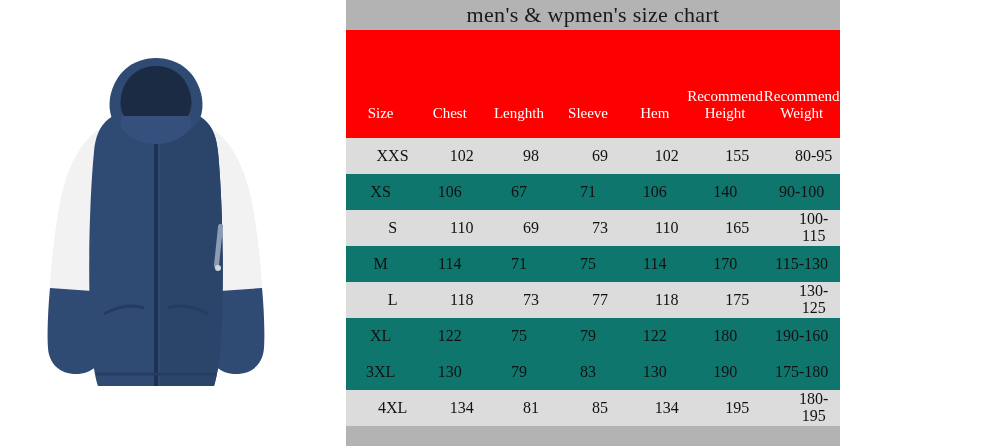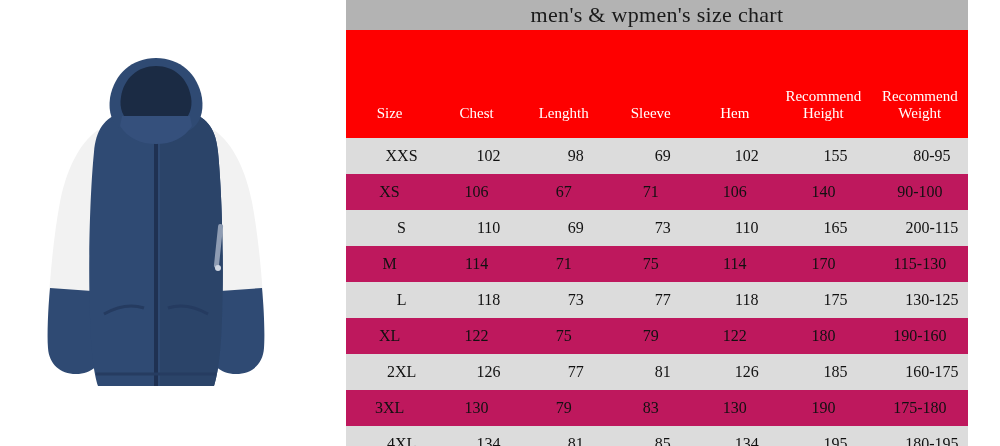--- a/index.html
+++ b/index.html
@@ -8,21 +8,21 @@
     background: #ffffff;
   }
   body {
     width: 1000px;
     height: 446px;
     font-family: "Liberation Serif", serif;
     overflow: hidden;
   }
   .page {
     position: relative;
-    width: 968px;
+    width: 840px;
     height: 446px;
     display: flex;
     gap: 36px;
   }
   
   .product-panel {
     width: 310px;
     height: 446px;
     background: #ffffff;
     position: relative;
@@ -82,21 +82,21 @@
     font-size: 15px;
     height: 40px;
     vertical-align: bottom;
     padding-bottom: 16px;
   }
   table.size-table thead th .two-line {
     display: block;
     line-height: 1.12;
   }
   tbody tr.light td { background: #dcdcdc; padding-left: 24px; }
-  tbody tr.dark  td { background: #be185d; }
+  tbody tr.dark  td { background: #0f766e; }
 
   col.c-size { width: 14.0%; }
   col.c-chest { width: 14.0%; }
   col.c-length { width: 14.0%; }
   col.c-sleeve { width: 14.0%; }
   col.c-hem { width: 13.0%; }
   col.c-rh { width: 15.5%; }
   col.c-rw { width: 15.5%; }
 </style>
 </head>
@@ -199,21 +199,21 @@
           <td>140</td>
           <td>90-100</td>
         </tr>
         <tr class="light">
           <td>S</td>
           <td>110</td>
           <td>69</td>
           <td>73</td>
           <td>110</td>
           <td>165</td>
-          <td>200-115</td>
+          <td>100-115</td>
         </tr>
         <tr class="dark">
           <td>M</td>
           <td>114</td>
           <td>71</td>
           <td>75</td>
           <td>114</td>
           <td>170</td>
           <td>115-130</td>
         </tr>
@@ -228,29 +228,20 @@
         </tr>
         <tr class="dark">
           <td>XL</td>
           <td>122</td>
           <td>75</td>
           <td>79</td>
           <td>122</td>
           <td>180</td>
           <td>190-160</td>
         </tr>
-        <tr class="light">
-          <td>2XL</td>
-          <td>126</td>
-          <td>77</td>
-          <td>81</td>
-          <td>126</td>
-          <td>185</td>
-          <td>160-175</td>
-        </tr>
         <tr class="dark">
           <td>3XL</td>
           <td>130</td>
           <td>79</td>
           <td>83</td>
           <td>130</td>
           <td>190</td>
           <td>175-180</td>
         </tr>
         <tr class="light">

